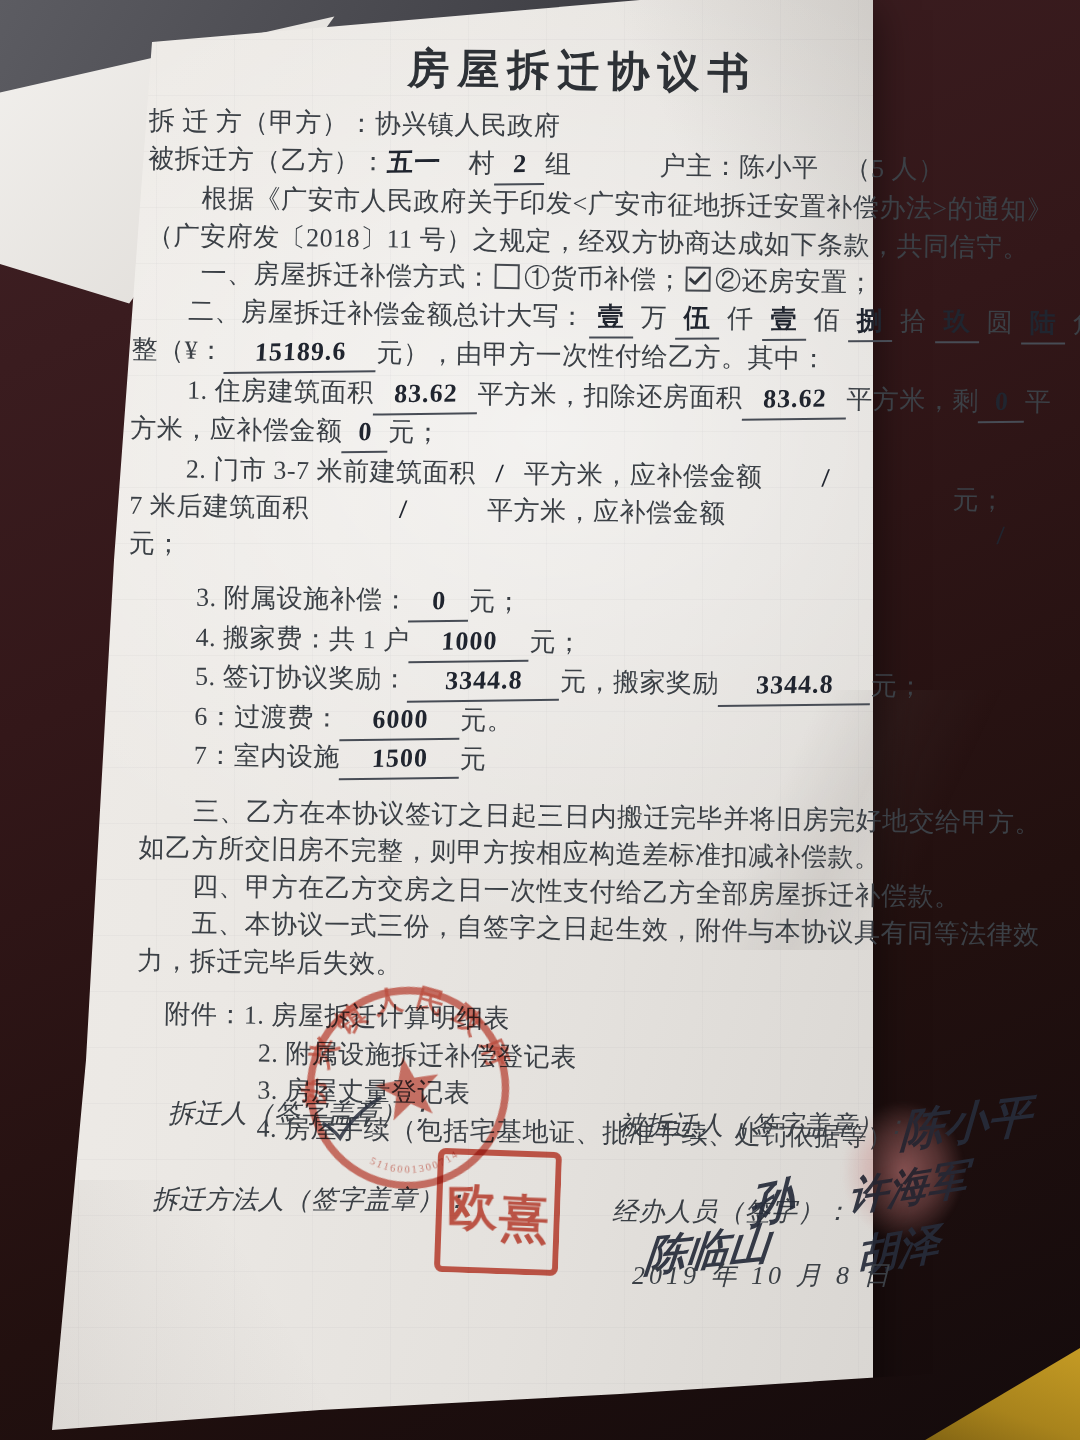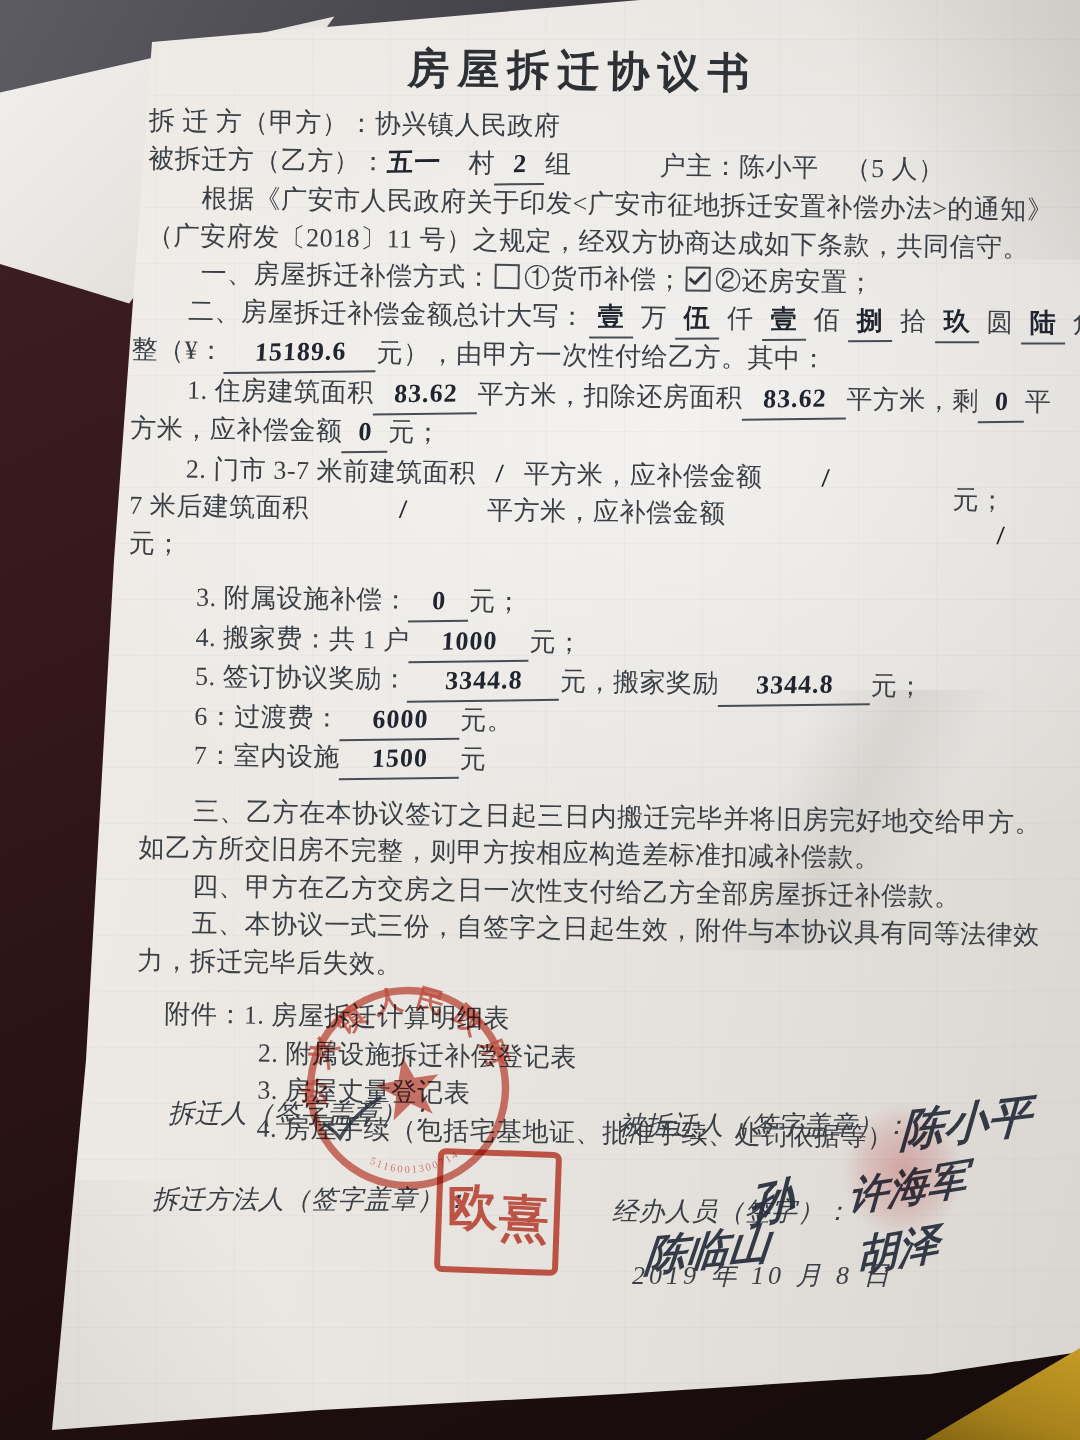--- a/index.html
+++ b/index.html
@@ -9,21 +9,21 @@
   
   .gray-band{position:absolute;left:0;top:0;width:720px;height:200px;
     clip-path:polygon(0 0,98% 0,60% 22%,22% 48%,0 92%);
     background:linear-gradient(120deg,#5c5c62 0%,#46464c 55%,#333338 100%);}
   
   .under-sheet{position:absolute;left:0;top:0;width:380px;height:330px;
     clip-path:polygon(0 28%,88% 5%,34% 92%,0 80%);
     background:linear-gradient(135deg,#f3f1ee 0%,#e2dfdb 70%,#cfccc8 100%);
     box-shadow:0 6px 18px rgba(0,0,0,.4);}
   
-  .paper{position:absolute;left:0;top:0;width:1080px;height:1440px;
+  .paper{position:absolute;left:0;top:0;width:873px;height:1440px;
     clip-path:polygon(152px 42px,640px 0,1080px 0,1080px 1352px,930px 1374px,620px 1394px,320px 1410px,52px 1430px,86px 1060px,114px 560px);
     background:
       radial-gradient(900px 700px at 62% 30%,rgba(255,255,255,.5),rgba(255,255,255,0) 70%),
       linear-gradient(104deg,#f0ede9 0%,#ebe8e4 38%,#e4e1dd 68%,#d9d6d2 100%);
     box-shadow:0 10px 40px rgba(0,0,0,.55);}
   .grid-ghost{position:absolute;inset:0;opacity:.55;pointer-events:none;
     background-image:
       repeating-linear-gradient(0deg,rgba(130,130,140,.10) 0 1px,transparent 1px 56px),
       repeating-linear-gradient(90deg,rgba(130,130,140,.09) 0 1px,transparent 1px 78px);}
   .crease-a{position:absolute;left:620px;top:690px;width:460px;height:260px;

